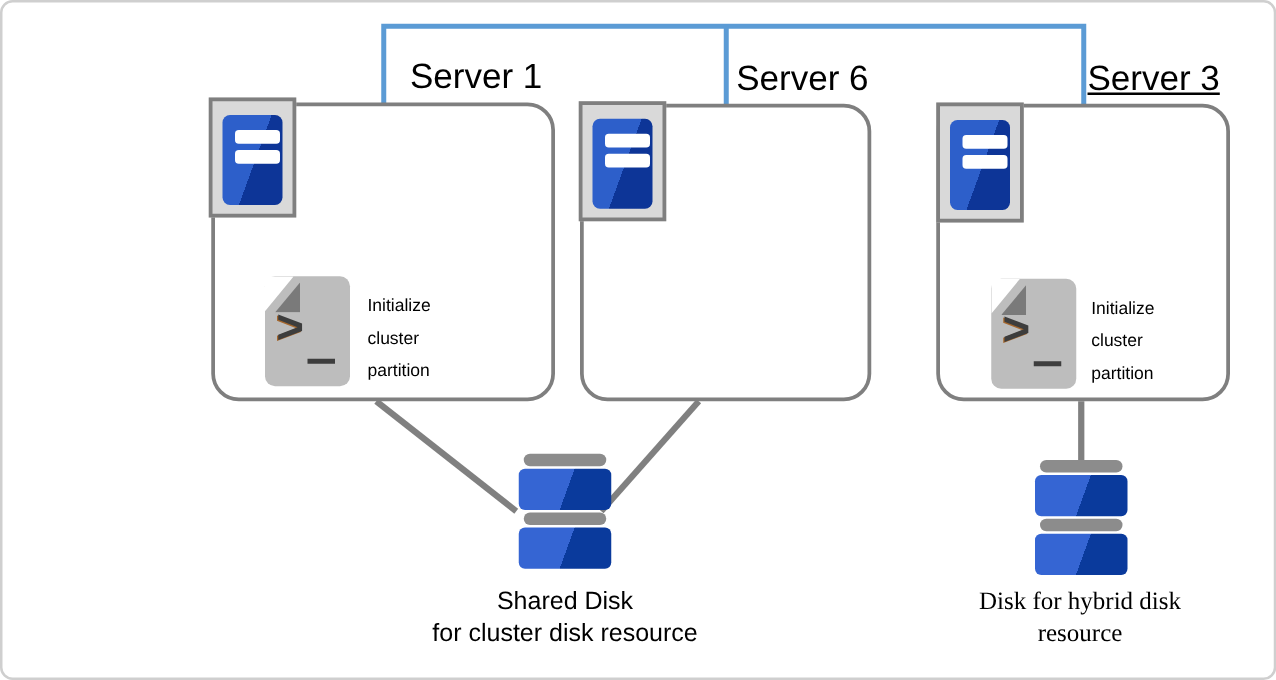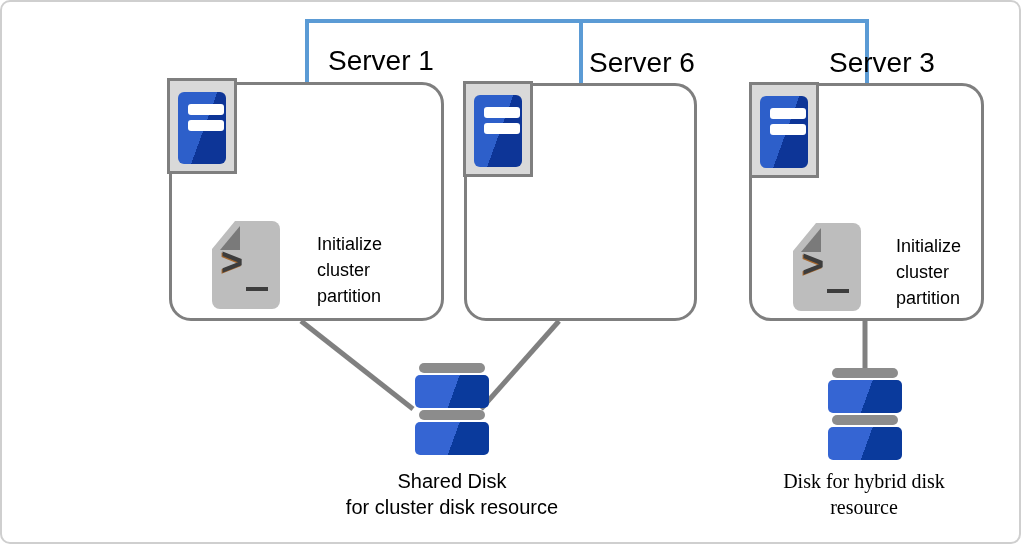--- a/index.html
+++ b/index.html
@@ -25,21 +25,21 @@
   }
   .box1{left:167px;top:80px;width:275px;height:239px;}
   .box2{left:462px;top:81px;width:233px;height:238px;}
   .box3{left:747px;top:81px;width:235px;height:238px;}
   .server-label{
     position:absolute;z-index:3;
     font-size:28px;line-height:22px;white-space:nowrap;
   }
   .slabel1{left:326px;top:48px;}
   .slabel2{left:587px;top:50px;}
-  .slabel3{left:827px;top:50px;}
+  .slabel3{left:868px;top:50px;text-decoration:underline;}
 
   
   .tower-icon{
     position:absolute;z-index:3;
     width:70px;height:96px;
     background:var(--icon-bg,#d9d9d9);
     border:3px solid var(--box-border,#7f7f7f);
     box-sizing:border-box;
   }
   .tower1{left:165px;top:76px;}
@@ -81,21 +81,21 @@
     font-size:38px;font-weight:bold;line-height:38px;
     color:var(--glyph,#3d3d3d);
     text-shadow:-1px 1px 0 #a5672d;
   }
   .script-underscore{
     position:absolute;left:34px;top:66px;width:22px;height:4px;
     background:var(--glyph,#3d3d3d);
   }
   .script-text{
     position:absolute;z-index:3;
-    font-size:18px;line-height:26px;white-space:pre-line;margin-left:23px;
+    font-size:14px;line-height:26px;white-space:pre-line;
   }
   .t1{left:292px;top:229px;}
   .t3{left:871px;top:231px;}
 
   
   .disk-icon{
     position:absolute;z-index:3;width:74px;
     display:flex;flex-direction:column;align-items:center;gap:2px;
   }
   .d1{left:413px;top:361px;}

